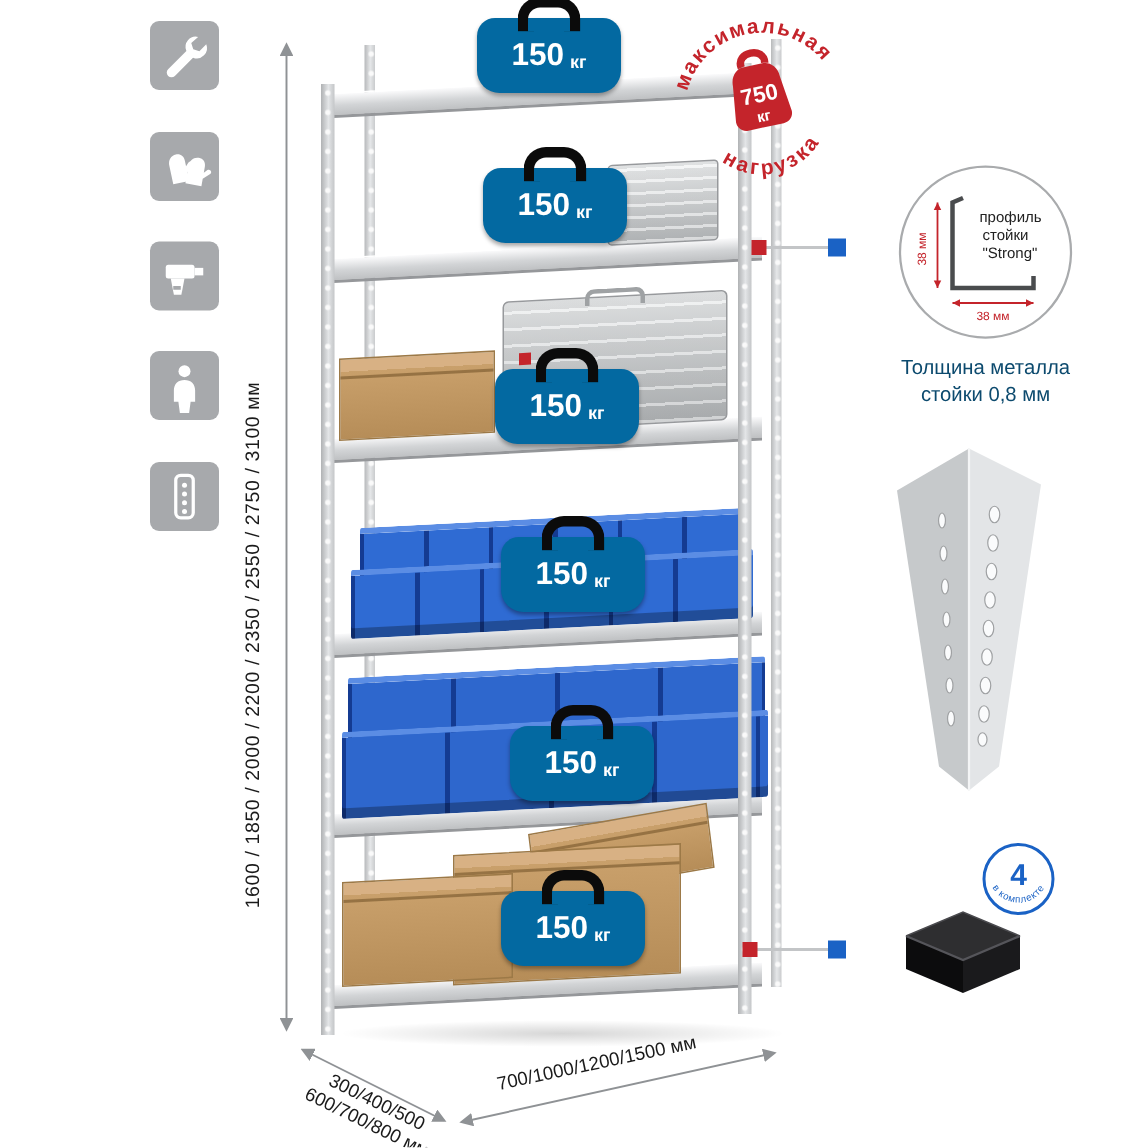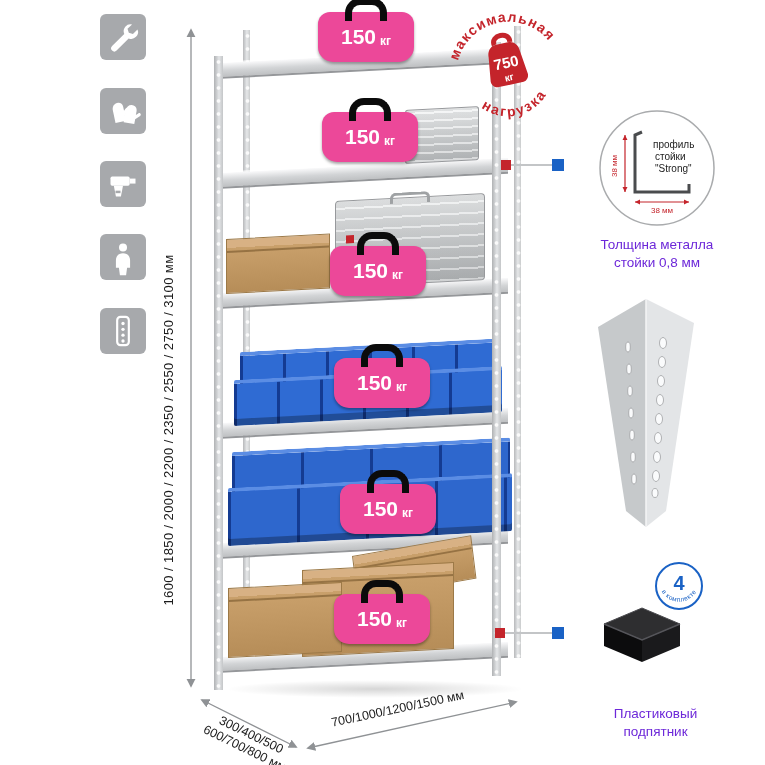--- a/index.html
+++ b/index.html
@@ -61,36 +61,36 @@
   .bins-lg{background:repeating-linear-gradient(90deg,#143b92 0 3px,#2e67cd 3px 69px);}
   .bins-r1{left:240px;top:352px;width:260px;height:40px;z-index:3;}
   .bins-r2{left:234px;top:380px;width:268px;height:42px;z-index:4;}
   .bins-r3{left:232px;top:452px;width:278px;height:52px;z-index:3;}
   .bins-r4{left:228px;top:488px;width:284px;height:54px;z-index:4;}
 
   .floor-shadow{left:225px;top:680px;width:300px;height:18px;z-index:0;
         background:radial-gradient(ellipse at center,rgba(0,0,0,.16),rgba(0,0,0,0) 70%);}
 
   
-  .weight{position:absolute;width:96px;height:50px;background:#ec4899;z-index:6;
+  .weight{position:absolute;width:96px;height:50px;background:#0369a1;z-index:6;
           border-radius:12px 12px 15px 15px;display:flex;align-items:center;justify-content:center;
           gap:4px;color:#fff;box-shadow:0 2px 3px rgba(0,0,0,.35);}
   .weight::before{content:"";position:absolute;top:-14px;left:50%;transform:translateX(-50%);
           width:28px;height:16px;border:7px solid #0b0b0b;border-bottom:none;border-radius:15px 15px 0 0;}
   .wv{font-size:21px;font-weight:bold;}
   .wu{font-size:12px;font-weight:bold;margin-top:7px;}
   .b1{left:318px;top:12px}.b2{left:322px;top:112px}.b3{left:330px;top:246px}
   .b4{left:334px;top:358px}.b5{left:340px;top:484px}.b6{left:334px;top:594px}
 
   
   .stamp{left:442px;top:2px;width:130px;height:130px;z-index:7;}
 
   
   .profile-circle{left:597px;top:108px;width:120px;height:120px;}
-  .caption{position:absolute;text-align:center;font-size:13.5px;line-height:1.3;color:#6d28d9;}
+  .caption{position:absolute;text-align:center;font-size:13.5px;line-height:1.3;color:#0c4a6e;}
   .cap-profile{left:580px;top:236px;width:154px;}
   .cap-foot{left:578px;top:705px;width:155px;}
   .post-photo{left:584px;top:295px;width:125px;height:238px;}
   .foot-photo{left:592px;top:588px;width:100px;height:85px;}
   .kit-badge{left:653px;top:560px;width:52px;height:52px;z-index:4;}
 
   .overlay{position:absolute;left:0;top:0;z-index:8;pointer-events:none;}
 </style>
 </head>
 <body>
@@ -263,24 +263,20 @@
   <svg class="abs kit-badge" viewBox="0 0 52 52" xmlns="http://www.w3.org/2000/svg" xmlns:xlink="http://www.w3.org/1999/xlink">
     <defs>
         <path id="arcK" d="M 7,28 A 20,20 0 0 0 45,28"></path>
       </defs>
     <circle cx="26" cy="26" r="23" fill="#fff" stroke="#1a62c5" stroke-width="2"></circle>
     <text x="26" y="30" font-size="20" font-weight="bold" fill="#1a62c5" text-anchor="middle">4</text>
     <text font-size="6.5" fill="#1a62c5" letter-spacing="0.5">
       <textPath href="#arcK" xlink:href="#arcK" startOffset="50%" text-anchor="middle">в комплекте</textPath>
     </text>
   </svg>
-  <div class="caption cap-foot">
-    <div>Пластиковый</div>
-    <div>подпятник</div>
-  </div>
 
   <svg class="overlay" width="765" height="765" xmlns="http://www.w3.org/2000/svg">
     <defs>
       <marker id="arr" viewBox="0 0 10 10" refX="8" refY="5" markerWidth="7" markerHeight="7" orient="auto-start-reverse">
         <path d="M0,0 L10,5 L0,10 z" fill="#8f9295"></path>
       </marker>
     </defs>
     <line x1="191" y1="30" x2="191" y2="686" stroke="#8f9295" stroke-width="1.3" marker-start="url(#arr)" marker-end="url(#arr)"></line>
     <line x1="202" y1="700" x2="296" y2="747" stroke="#8f9295" stroke-width="1.3" marker-start="url(#arr)" marker-end="url(#arr)"></line>
     <line x1="308" y1="748" x2="516" y2="702" stroke="#8f9295" stroke-width="1.3" marker-start="url(#arr)" marker-end="url(#arr)"></line>

